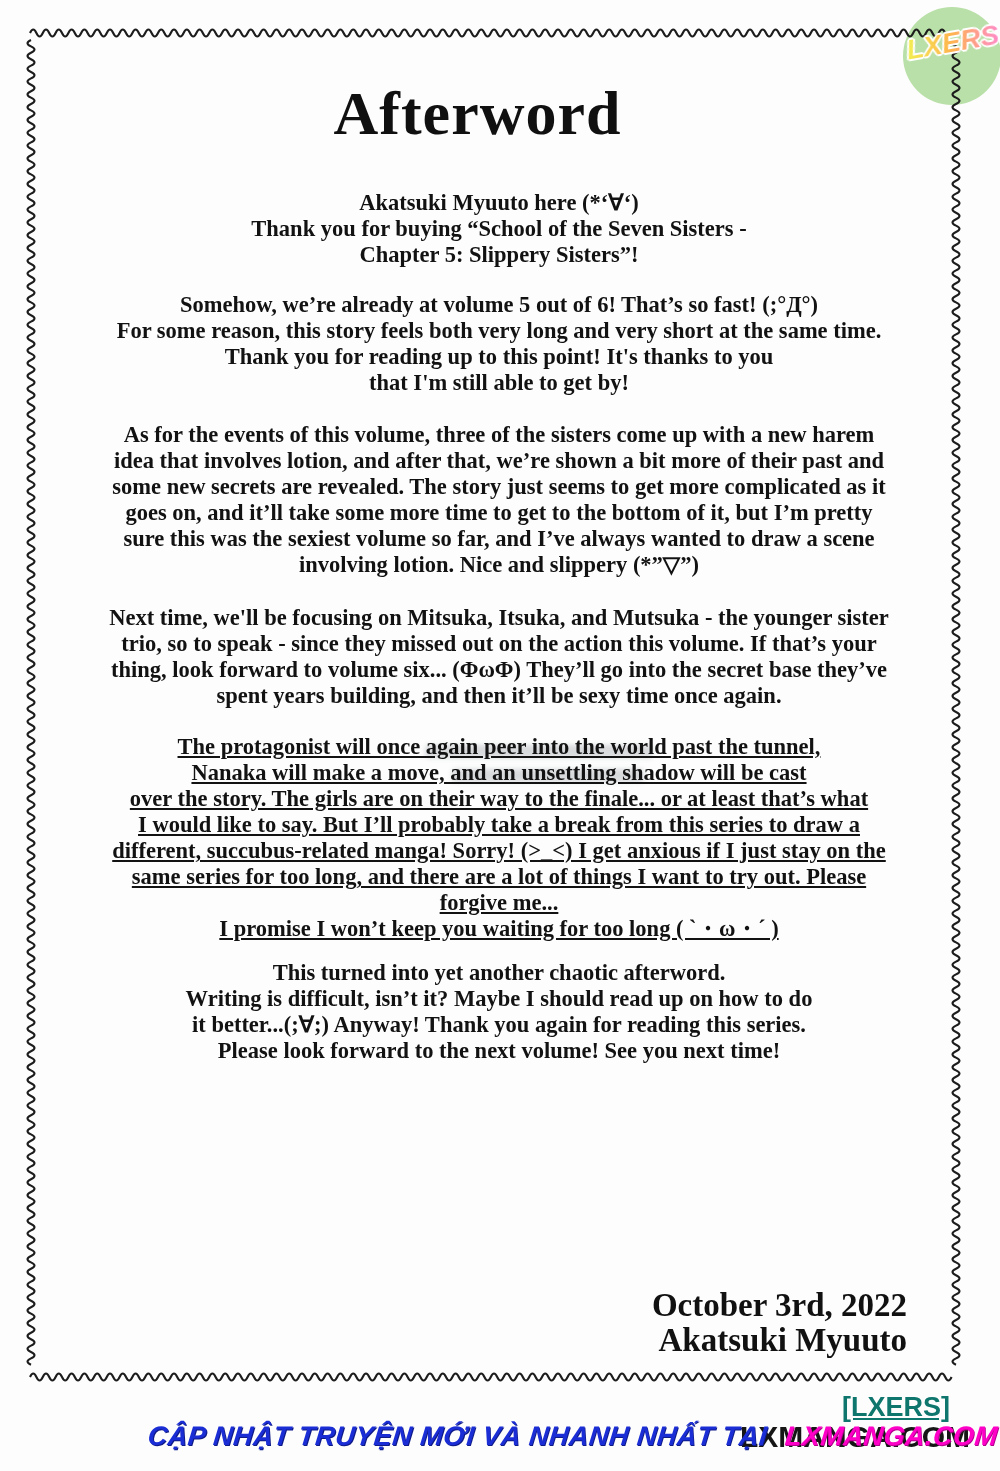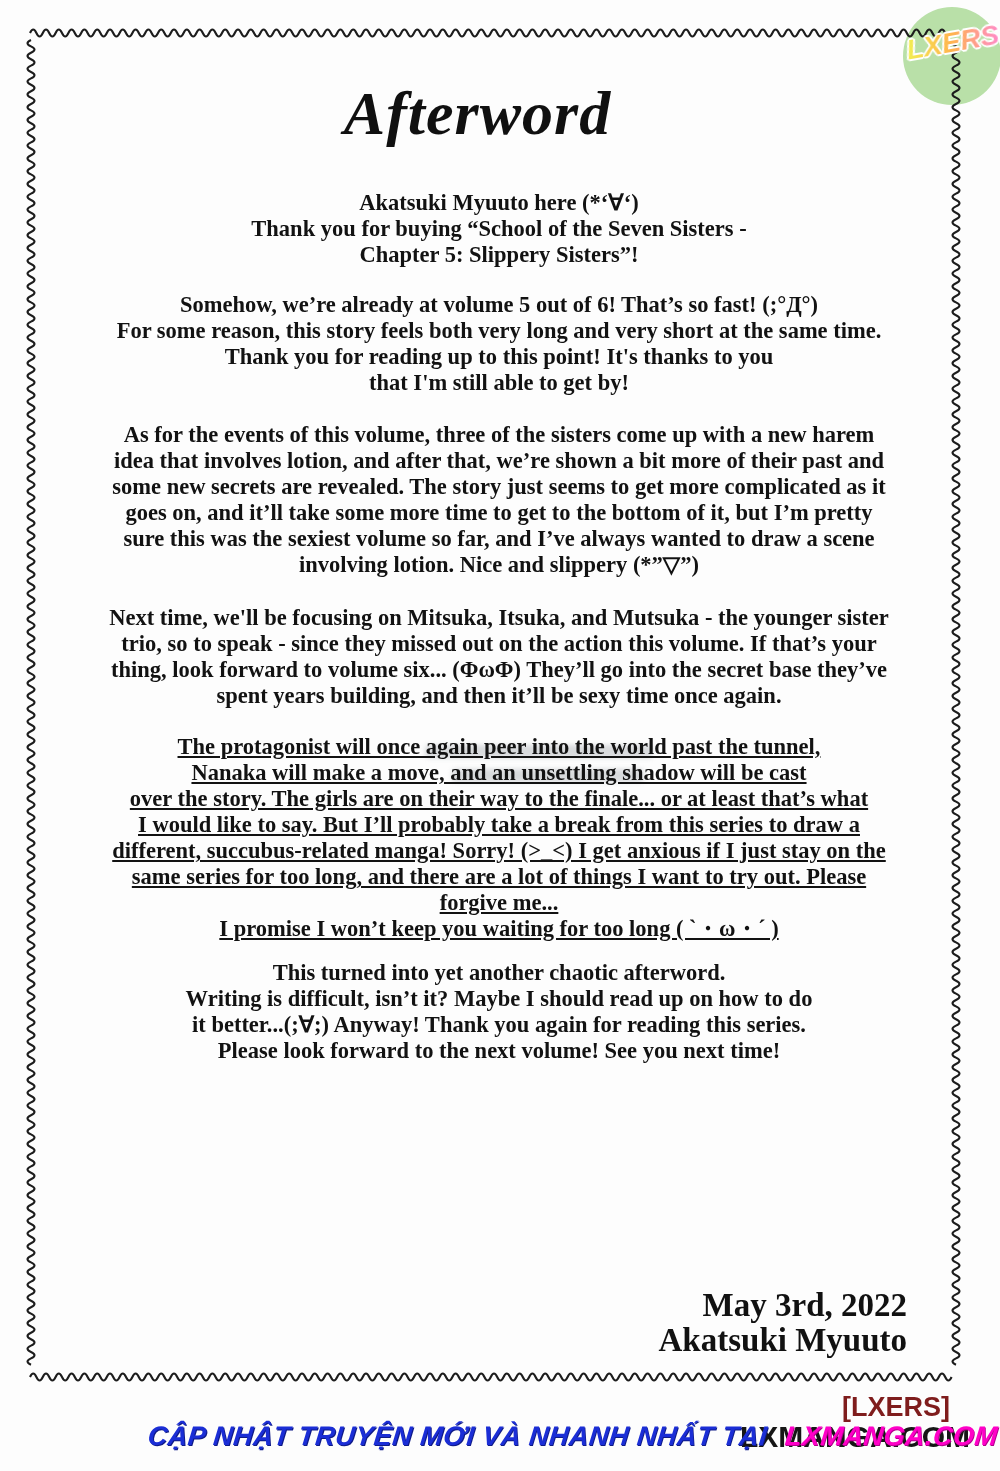--- a/index.html
+++ b/index.html
@@ -25,21 +25,20 @@
     background:linear-gradient(100deg,#f3ec52 5%,#ffb54d 45%,#ff8bc4 90%);
     -webkit-background-clip:text;background-clip:text;color:transparent;
     text-shadow:0 0 0 transparent;
     filter:drop-shadow(1px 1px 0 #ffffff) drop-shadow(-1px -1px 0 #ffffff) drop-shadow(1px -1px 0 #ffffff) drop-shadow(-1px 1px 0 #ffffff);
   }
   
   .title{
     left:0;right:45px;top:78px;z-index:2;
     text-align:center;font-weight:bold;font-size:62px;color:#101010;
     letter-spacing:1px;
-    font-style:italic;
   }
   .para{
     left:34px;right:36px;z-index:2;
     text-align:center;font-weight:bold;font-size:22.5px;line-height:26px;
     color:#121212;white-space:pre-line;
   }
   .p1{top:190px;}
   .p2{top:292px;}
   .p3{top:422px;}
   .p4{top:605px;}
@@ -51,21 +50,21 @@
     white-space:pre-line;
   }
   
   .wm{z-index:1;background:#9aa0a6;opacity:.38;filter:blur(2.5px);border-radius:4px;}
   .wm1{left:425px;top:745px;width:228px;height:13px;}
   .wm2{left:452px;top:769px;width:192px;height:13px;}
   
   .footer-tag{
     right:50px;top:1392px;z-index:4;
     font-family:"Liberation Sans", sans-serif;font-weight:bold;font-size:27px;
-    color:#7f1d1d;letter-spacing:0px;
+    color:#0f766e;letter-spacing:0px;text-decoration:underline;
   }
   .footer-site{
     right:30px;top:1420px;z-index:4;
     font-family:"Liberation Sans", sans-serif;font-weight:bold;font-size:30px;
     color:#161616;letter-spacing:0px;
   }
   .banner{
     left:148px;top:1421px;z-index:5;
     font-family:"Liberation Sans", sans-serif;font-style:italic;font-weight:900;
     font-size:27px;letter-spacing:.5px;transform:skewX(-6deg);
@@ -115,21 +114,21 @@
 I would like to say. But I’ll probably take a break from this series to draw a
 different, succubus-related manga! Sorry! (&gt;_&lt;) I get anxious if I just stay on the
 same series for too long, and there are a lot of things I want to try out. Please
 forgive me...
 I promise I won’t keep you waiting for too long ( `・ω・´ )</div>
 <div class="layer para p6">This turned into yet another chaotic afterword.
 Writing is difficult, isn’t it? Maybe I should read up on how to do
 it better...(;∀;) Anyway! Thank you again for reading this series.
 Please look forward to the next volume! See you next time!</div>
 
-<div class="layer signature">May 3rd, 2022
+<div class="layer signature">October 3rd, 2022
 Akatsuki Myuuto</div>
 
 <div class="layer footer-tag">[LXERS]</div>
 <div class="layer footer-site">LXMANGA.COM</div>
 <div class="layer banner">
   <span class="prefix">CẬP NHẬT TRUYỆN MỚI VÀ NHANH NHẤT TẠI</span>
   <span class="site">LXMANGA.COM</span>
 </div>
 
 </body></html>

